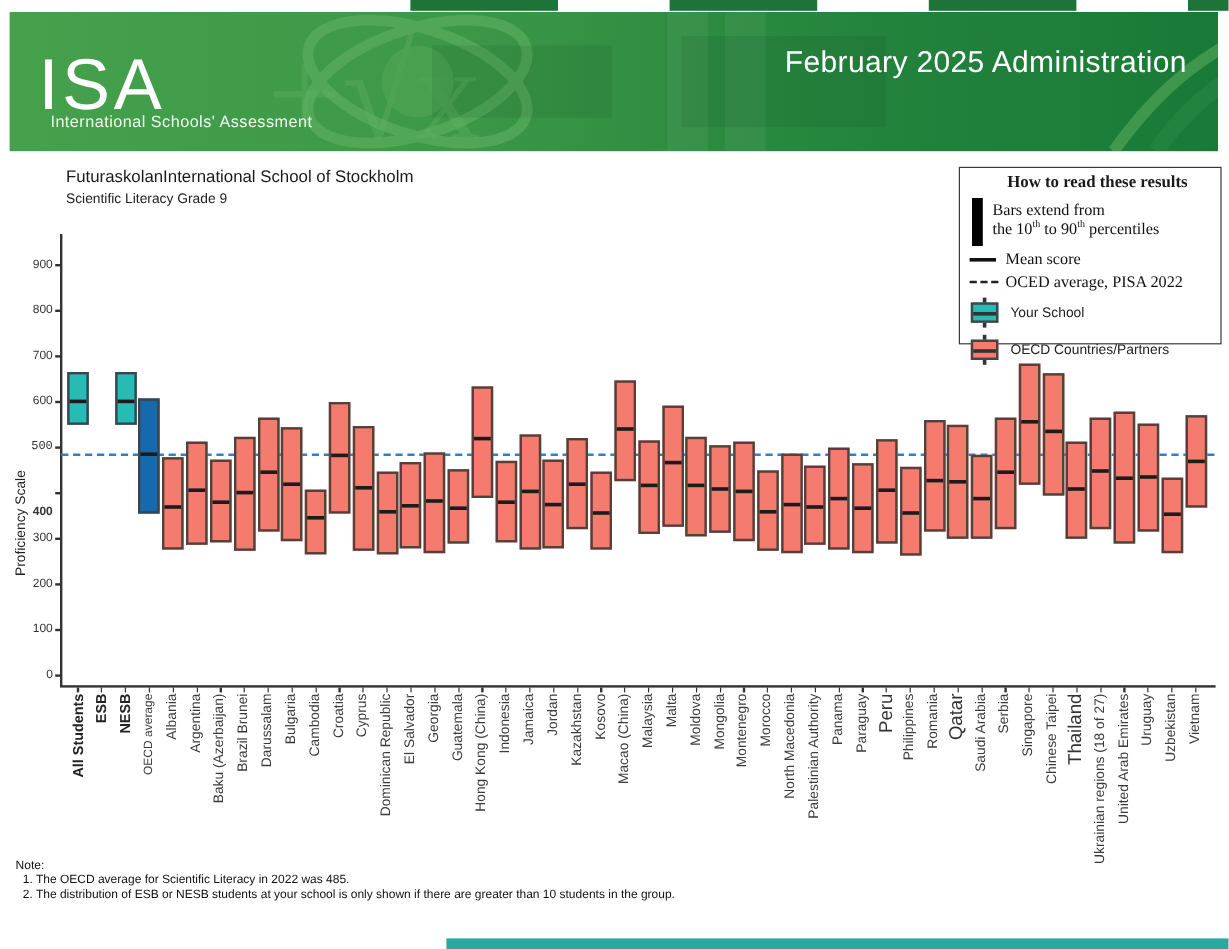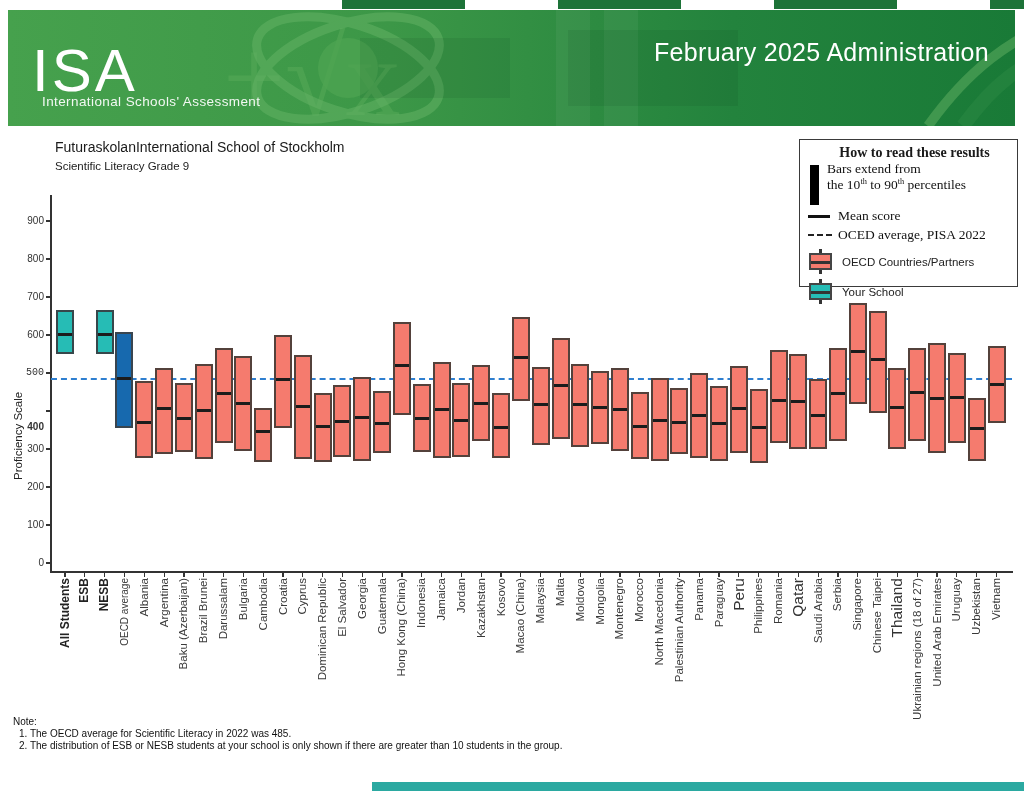--- a/index.html
+++ b/index.html
@@ -23,21 +23,21 @@
   .school-name{position:absolute;left:55px;top:139px;font-size:14px;color:#1a1a1a;}
   .subject{position:absolute;left:55px;top:160px;font-size:11.5px;color:#222222;}
 
   
   .legend{position:absolute;left:799px;top:139px;width:219px;height:148px;border:1.6px solid #3a3a3a;
           background:#ffffff;box-sizing:border-box;padding:4px 8px 4px 8px;}
   .legend-title{font-family:"Liberation Serif", serif;font-weight:bold;font-size:14px;text-align:center;margin:1px 0 0 12px;}
   .lg-serif{font-family:"Liberation Serif", serif;font-size:13.5px;color:#111;}
   .lg-sans{font-size:11.5px;color:#222;}
   .lg-row{display:flex;align-items:center;margin-top:3px;}
-  .lg-barrow{display:flex;align-items:flex-start;margin-top:0px;}
+  .lg-barrow{display:flex;align-items:center;margin-top:0px;}
   .lg-blackbar{width:9px;height:40px;background:#000;margin:4px 8px 0 2px;flex:0 0 auto;}
   .lg-meanline{width:22px;height:3px;background:#111;margin:0 8px 0 0;flex:0 0 auto;}
   .lg-dashline{width:24px;height:0;border-top:2.5px dashed #222;margin:0 6px 0 0;flex:0 0 auto;}
   .lg-swatchwrap{position:relative;width:26px;height:25px;margin:0 8px 0 0;flex:0 0 auto;}
   .lg-whisker{position:absolute;left:11px;top:0;bottom:0;width:2.5px;background:#333;}
   .lg-box{position:absolute;left:1px;top:4px;width:19px;height:13px;border:2px solid #454545;box-sizing:content-box;}
   .lg-box.salmon{background:#f57b6e;}
   .lg-box.teal{background:#26bcb5;}
   .lg-mid{position:absolute;left:0;right:0;top:6px;height:2.5px;background:#333;}
   sup{font-size:62%;vertical-align:super;line-height:0;}
@@ -117,37 +117,37 @@
       </span>
     </div>
     <div class="lg-row">
       <span class="lg-meanline"></span>
       <span class="lg-serif">Mean score</span>
     </div>
     <div class="lg-row">
       <span class="lg-dashline"></span>
       <span class="lg-serif">OCED average, PISA 2022</span>
     </div>
+    <div class="lg-row" style="margin-top:5px;">
+      <span class="lg-swatchwrap">
+        <span class="lg-whisker"></span>
+        <span class="lg-box teal">
+            <span class="lg-mid"></span>
+          </span>
+      </span>
+      <span class="lg-sans">Your School</span>
+    </div>
     <div class="lg-row" style="margin-top:6px;">
       <span class="lg-swatchwrap">
         <span class="lg-whisker"></span>
         <span class="lg-box salmon">
             <span class="lg-mid"></span>
           </span>
       </span>
       <span class="lg-sans">OECD Countries/Partners</span>
-    </div>
-    <div class="lg-row" style="margin-top:5px;">
-      <span class="lg-swatchwrap">
-        <span class="lg-whisker"></span>
-        <span class="lg-box teal">
-            <span class="lg-mid"></span>
-          </span>
-      </span>
-      <span class="lg-sans">Your School</span>
     </div>
   </div>
 
   <div class="chart" id="plot">
     <div class="ylabel">Proficiency Scale</div>
     <div class="yaxis"></div>
     <div class="xaxis"></div>
   <div class="ytick" style="top: 562.25px;"></div>
       <div class="yticklabel" style="top: 557px;">0</div>
       <div class="ytick" style="top: 524.25px;"></div>

